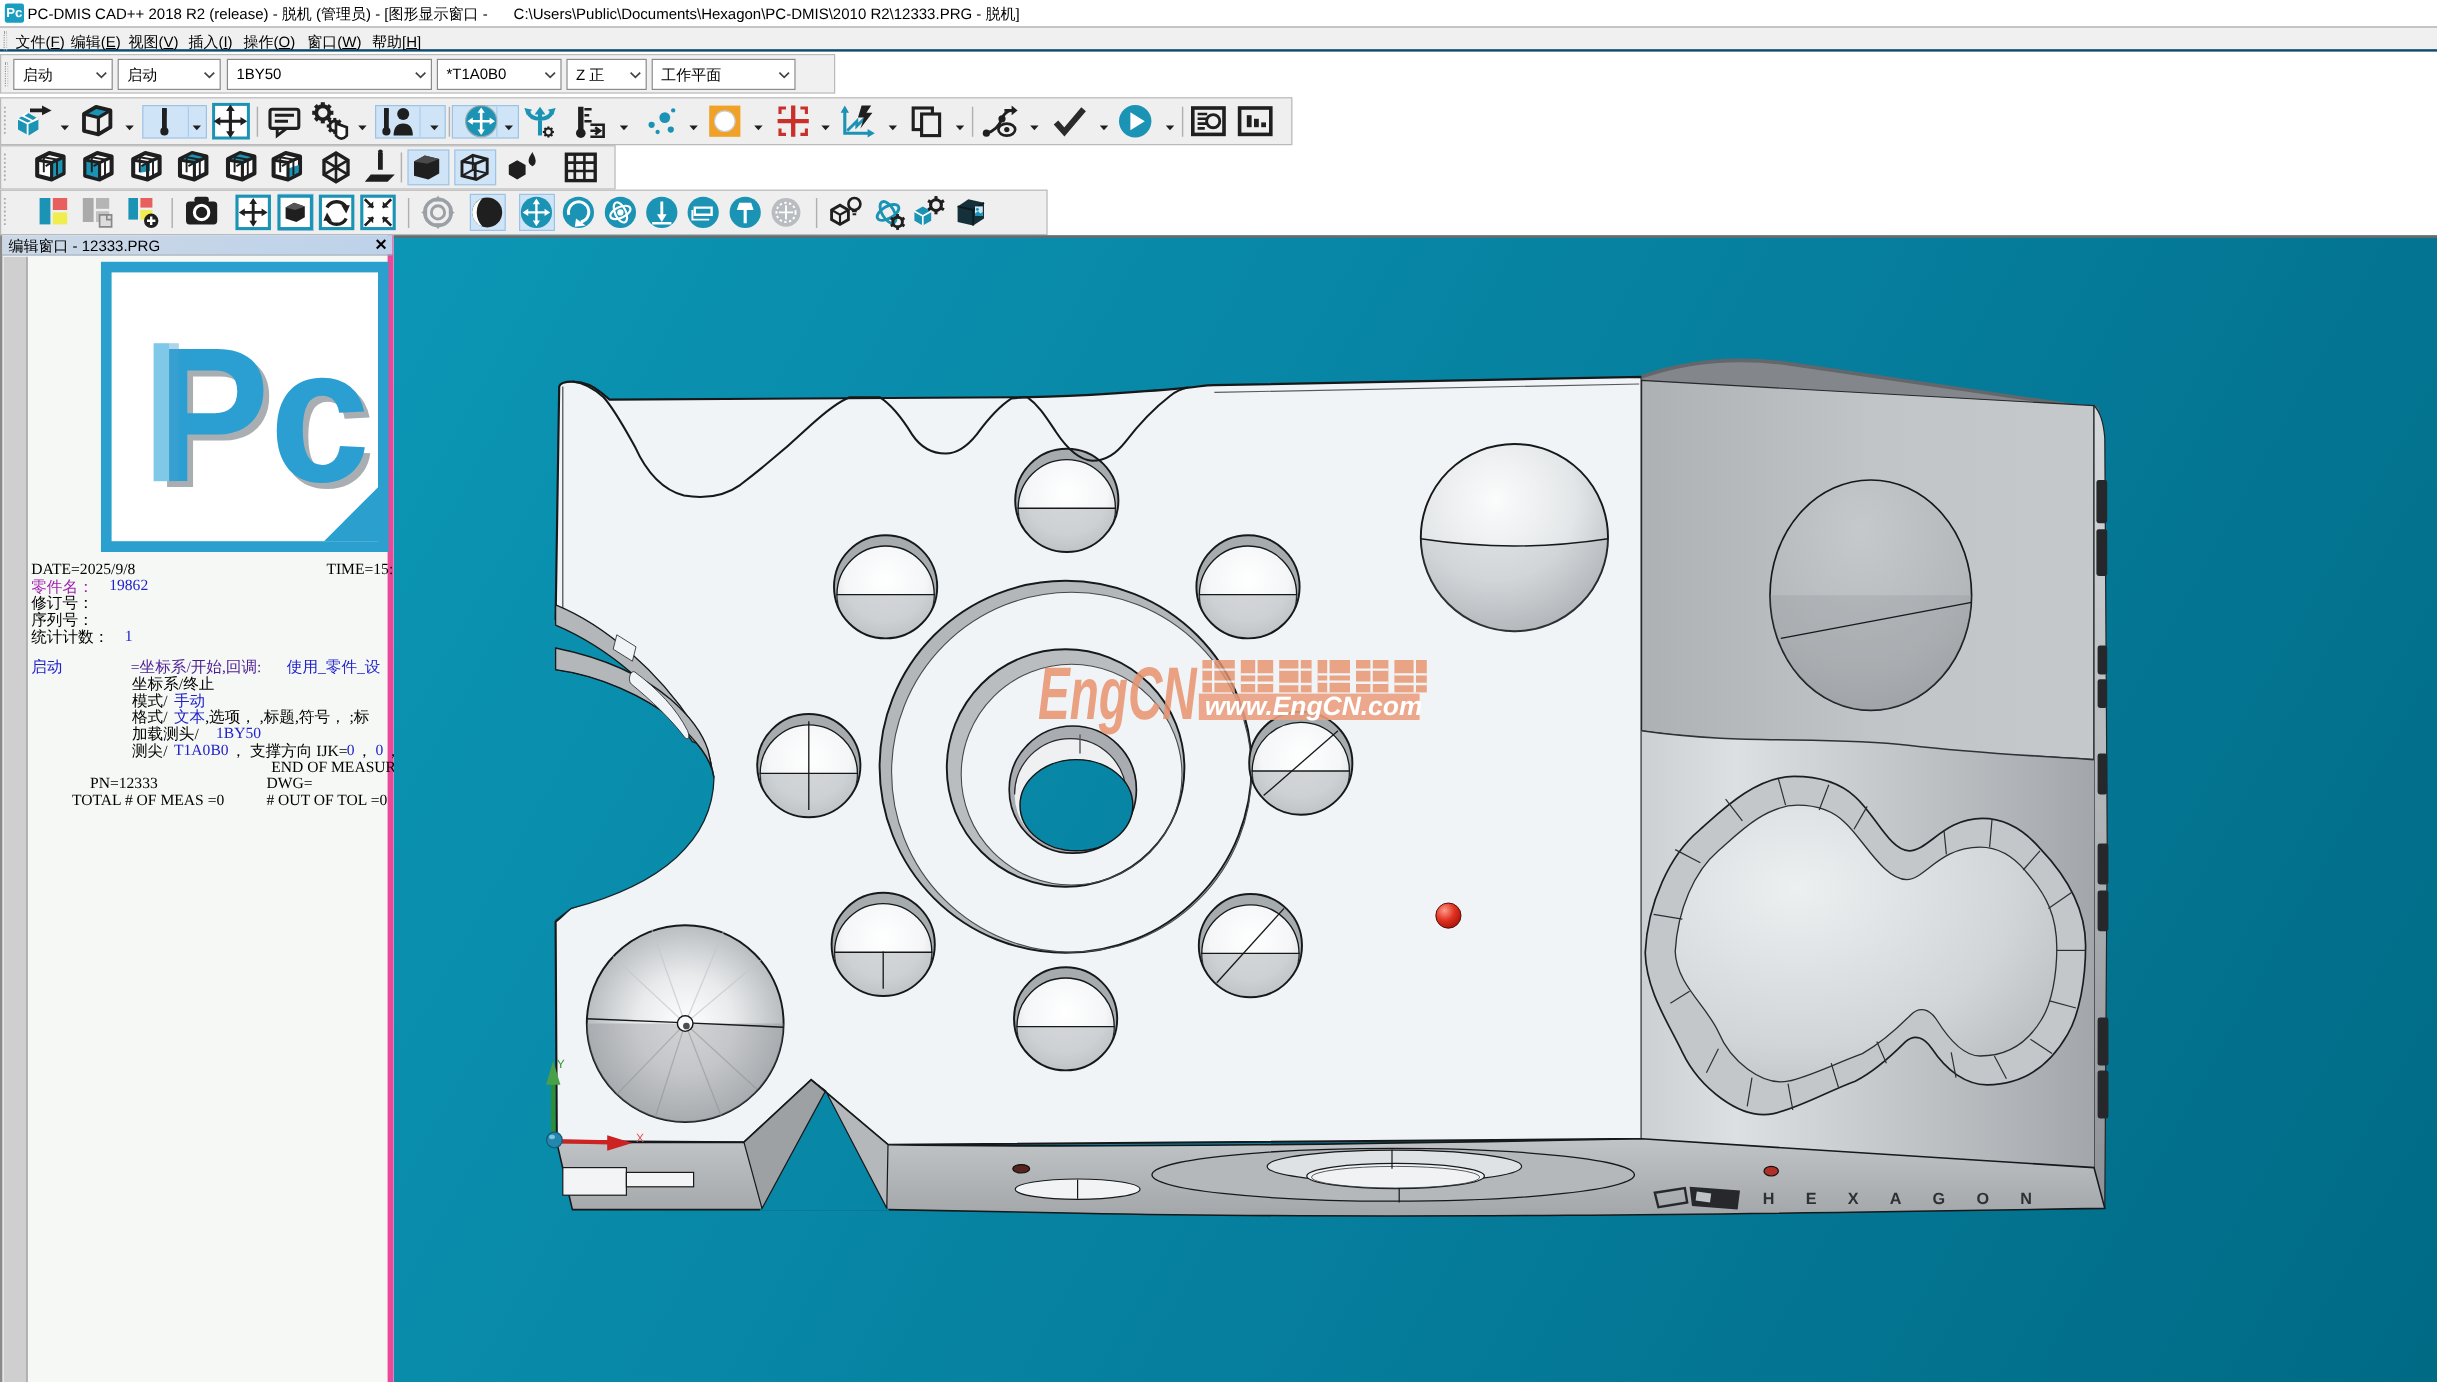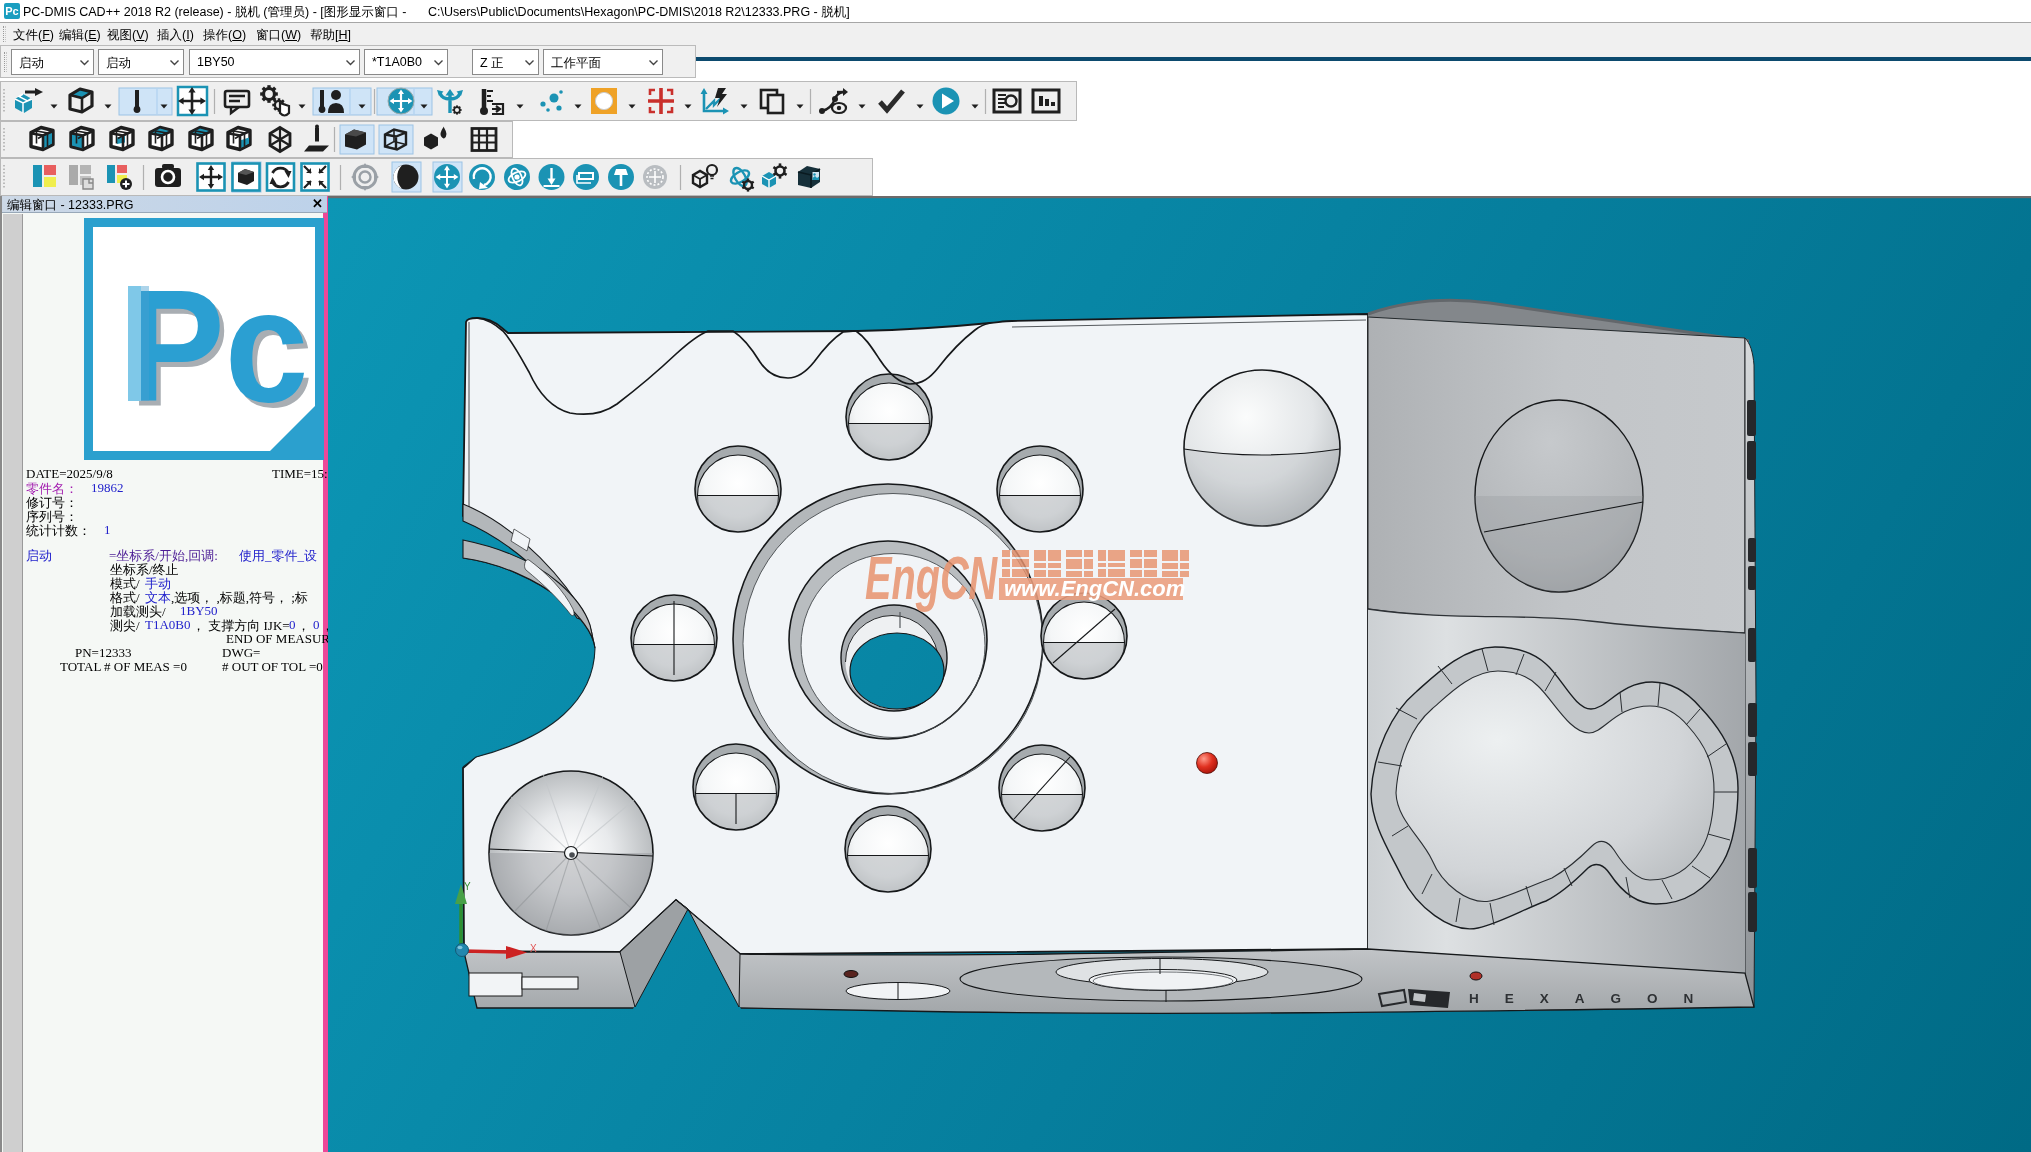--- a/index.html
+++ b/index.html
@@ -1,34 +1,34 @@
 <!DOCTYPE html>
 <html><head><meta charset="utf-8"><style>
 *{margin:0;padding:0;box-sizing:border-box}
 html,body{width:2031px;height:1152px;overflow:hidden;background:#fff;
 font-family:"Liberation Sans",sans-serif;position:relative}
 .abs{position:absolute}
 #titlebar{left:0;top:0;width:2031px;height:22px;background:#fff;font-size:12.5px;color:#000}
 #titlebar .txt{position:absolute;left:23px;top:4px;white-space:nowrap}
 #pcico{position:absolute;left:4px;top:3px;width:16px;height:16px;background:#1a9ec0;color:#fff;
 font-size:11px;font-weight:bold;text-align:center;line-height:16px;border-radius:2px}
-#menubar{left:0;top:22px;width:2031px;height:39px;background:#f0f0f0;border-top:1px solid #a6a6a6;border-bottom:4px solid #0c4a6e;font-size:12.5px}
+#menubar{left:0;top:22px;width:2031px;height:21px;background:#f0f0f0;border-top:1px solid #a6a6a6;border-bottom:2px solid #0c4a6e;font-size:12.5px}
 #menubar .mi{position:absolute;top:4px;white-space:nowrap}
 .grip{position:absolute;width:3px;border-left:1px dotted #999;border-right:1px dotted #c5c5c5}
 #comborow{left:0;top:45px;width:696px;height:33px;background:#f0f0f0;border:1px solid #bbb}
 .combo{position:absolute;top:3px;height:26px;background:#fff;border:1px solid #8a8a8a;font-size:12.5px;color:#000}
 .combo .ct{position:absolute;left:7px;top:5px;white-space:nowrap}
 .combo svg{position:absolute;right:3px;top:7px}
 .tstrip{position:absolute;background:#efefef;border:1px solid #b9b9b9}
 .lpx{position:absolute;font-size:13px;font-family:Liberation Serif, serif;white-space:pre;color:#000}
 </style></head><body>
 <div class="abs" id="titlebar">
     <div id="pcico">Pc</div>
     <div class="txt" style="width:405px;overflow:hidden">PC-DMIS CAD++ 2018 R2 (release) - 脱机 (管理员) - [图形显示窗口 -</div>
-    <div class="txt" style="left:428px">C:\Users\Public\Documents\Hexagon\PC-DMIS\2018 R2\12333.PRG - 脱机]</div>
+    <div class="txt" style="left:428px">C:\Users\Public\Documents\Hexagon\PC-DMIS\2010 R2\12333.PRG - 脱机]</div>
   </div>
 <div class="abs" id="menubar">
 <div class="grip" style="left:3px;top:3px;height:16px"></div>
 <div class="mi" style="left:13px">文件(<u>F</u>)</div>
 <div class="mi" style="left:59px">编辑(<u>E</u>)</div>
 <div class="mi" style="left:107px">视图(<u>V</u>)</div>
 <div class="mi" style="left:157px">插入(<u>I</u>)</div>
 <div class="mi" style="left:203px">操作(<u>O</u>)</div>
 <div class="mi" style="left:256px">窗口(<u>W</u>)</div>
 <div class="mi" style="left:310px">帮助[<u>H</u>]</div>
@@ -46,21 +46,21 @@
       <svg width="11" height="11" viewBox="0 0 11 11">
         <path d="M1.5 3.5 L5.5 7.5 L9.5 3.5" fill="none" stroke="#444" stroke-width="1.4"></path>
       </svg>
     </div>
 <div class="combo" style="left:188px;width:171px">
       <div class="ct">1BY50</div>
       <svg width="11" height="11" viewBox="0 0 11 11">
         <path d="M1.5 3.5 L5.5 7.5 L9.5 3.5" fill="none" stroke="#444" stroke-width="1.4"></path>
       </svg>
     </div>
-<div class="combo" style="left:363px;width:84px">
+<div class="combo" style="left:363px;width:104px">
       <div class="ct">*T1A0B0</div>
       <svg width="11" height="11" viewBox="0 0 11 11">
         <path d="M1.5 3.5 L5.5 7.5 L9.5 3.5" fill="none" stroke="#444" stroke-width="1.4"></path>
       </svg>
     </div>
 <div class="combo" style="left:471px;width:67px">
       <div class="ct">Z 正</div>
       <svg width="11" height="11" viewBox="0 0 11 11">
         <path d="M1.5 3.5 L5.5 7.5 L9.5 3.5" fill="none" stroke="#444" stroke-width="1.4"></path>
       </svg>

